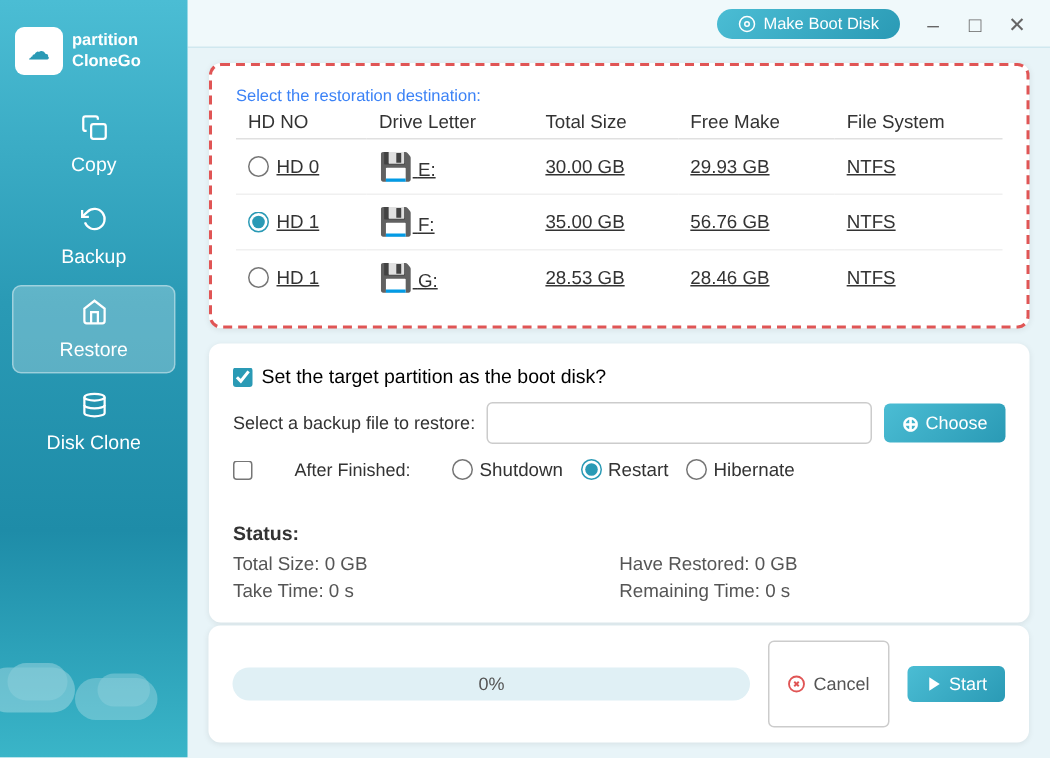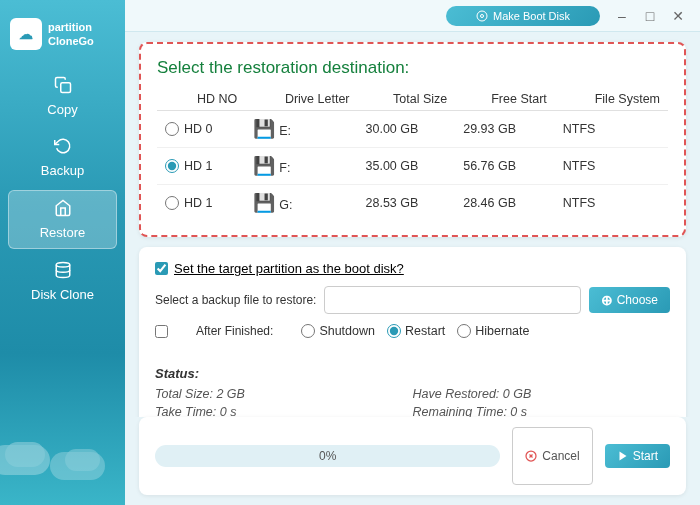--- a/index.html
+++ b/index.html
@@ -119,21 +119,21 @@
       border-radius: 3px;
       color: #666;
       font-size: 14px;
     }
 
     .make-boot-btn {
       background: linear-gradient(135deg, #4bbdd4, #2a9ab5);
       color: white;
       border: none;
       border-radius: 14px;
-      padding: 4px 30px;
+      padding: 4px 14px;
       font-size: 11px;
       cursor: pointer;
       display: flex;
       align-items: center;
       gap: 5px;
       margin-right: 8px;
     }
 
     
     .content-area {
@@ -150,46 +150,46 @@
       border-radius: 8px;
       padding: 14px 16px;
       box-shadow: 0 1px 4px rgba(0,0,0,0.08);
     }
 
     .panel-dashed {
       border: 2px dashed #e05555;
     }
 
     .panel-title {
-      color: #15803d;
-      font-size: 17px;
+      color: #3b82f6;
+      font-size: 11px;
       font-weight: 500;
-      margin-bottom: 10px;
     }
 
     
     .disk-table {
       width: 100%;
       border-collapse: collapse;
     }
 
     .disk-table th {
-      text-align: right;
+      text-align: left;
       font-weight: normal;
       color: #333;
       padding: 4px 8px;
       border-bottom: 1px solid #e0e0e0;
       font-size: 12.5px;
     }
 
     .disk-table td {
       padding: 7px 8px;
       font-size: 12.5px;
       color: #333;
       border-bottom: 1px solid #f0f0f0;
+      text-decoration: underline;
     }
 
     .disk-table tr:last-child td {
       border-bottom: none;
     }
 
     .radio-cell {
       display: flex;
       align-items: center;
       gap: 5px;
@@ -210,24 +210,23 @@
     
     .panel-lower {
       background: white;
       border-radius: 8px;
       padding: 14px 16px;
       box-shadow: 0 1px 4px rgba(0,0,0,0.08);
     }
 
     .checkbox-row {
       display: flex;
-      align-items: center;
+      align-items: flex-end;
       gap: 6px;
       margin-bottom: 10px;
-      text-decoration: underline;
     }
 
     .checkbox-input {
       accent-color: #2a9ab5;
       cursor: pointer;
     }
 
     .file-row {
       display: flex;
       align-items: center;
@@ -282,21 +281,20 @@
       display: flex;
       align-items: center;
       gap: 4px;
       font-size: 12.5px;
       color: #333;
       cursor: pointer;
     }
 
     .status-section {
       margin-top: 4px;
-      font-style: italic;
     }
 
     .status-title {
       font-weight: 600;
       color: #333;
       margin-bottom: 6px;
       font-size: 13px;
     }
 
     .status-grid {
@@ -454,21 +452,21 @@
   <div class="content-area">
 
     <div class="panel panel-dashed">
       <div class="panel-title">Select the restoration destination:</div>
       <table class="disk-table">
         <thead>
           <tr>
             <th>HD NO</th>
             <th>Drive Letter</th>
             <th>Total Size</th>
-            <th>Free Start</th>
+            <th>Free Make</th>
             <th>File System</th>
           </tr>
         </thead>
         <tbody>
 
           <tr>
             <td>
               <div class="radio-cell">
                 <input type="radio" name="disk-select" class="radio-input" style="">
                 <span>HD 0</span>
@@ -549,21 +547,21 @@
           <label class="radio-option">
             <input type="radio" name="after" class="radio-input" style="">
             <span>Hibernate</span>
           </label>
         </div>
       </div>
 
       <div class="status-section">
         <div class="status-title">Status:</div>
         <div class="status-grid">
-          <span>Total Size: 2 GB</span>
+          <span>Total Size: 0 GB</span>
           <span>Have Restored: 0 GB</span>
           <span>Take Time: 0 s</span>
           <span>Remaining Time: 0 s</span>
         </div>
       </div>
     </div>
 
   </div>
 
   <div class="progress-bar-area">

